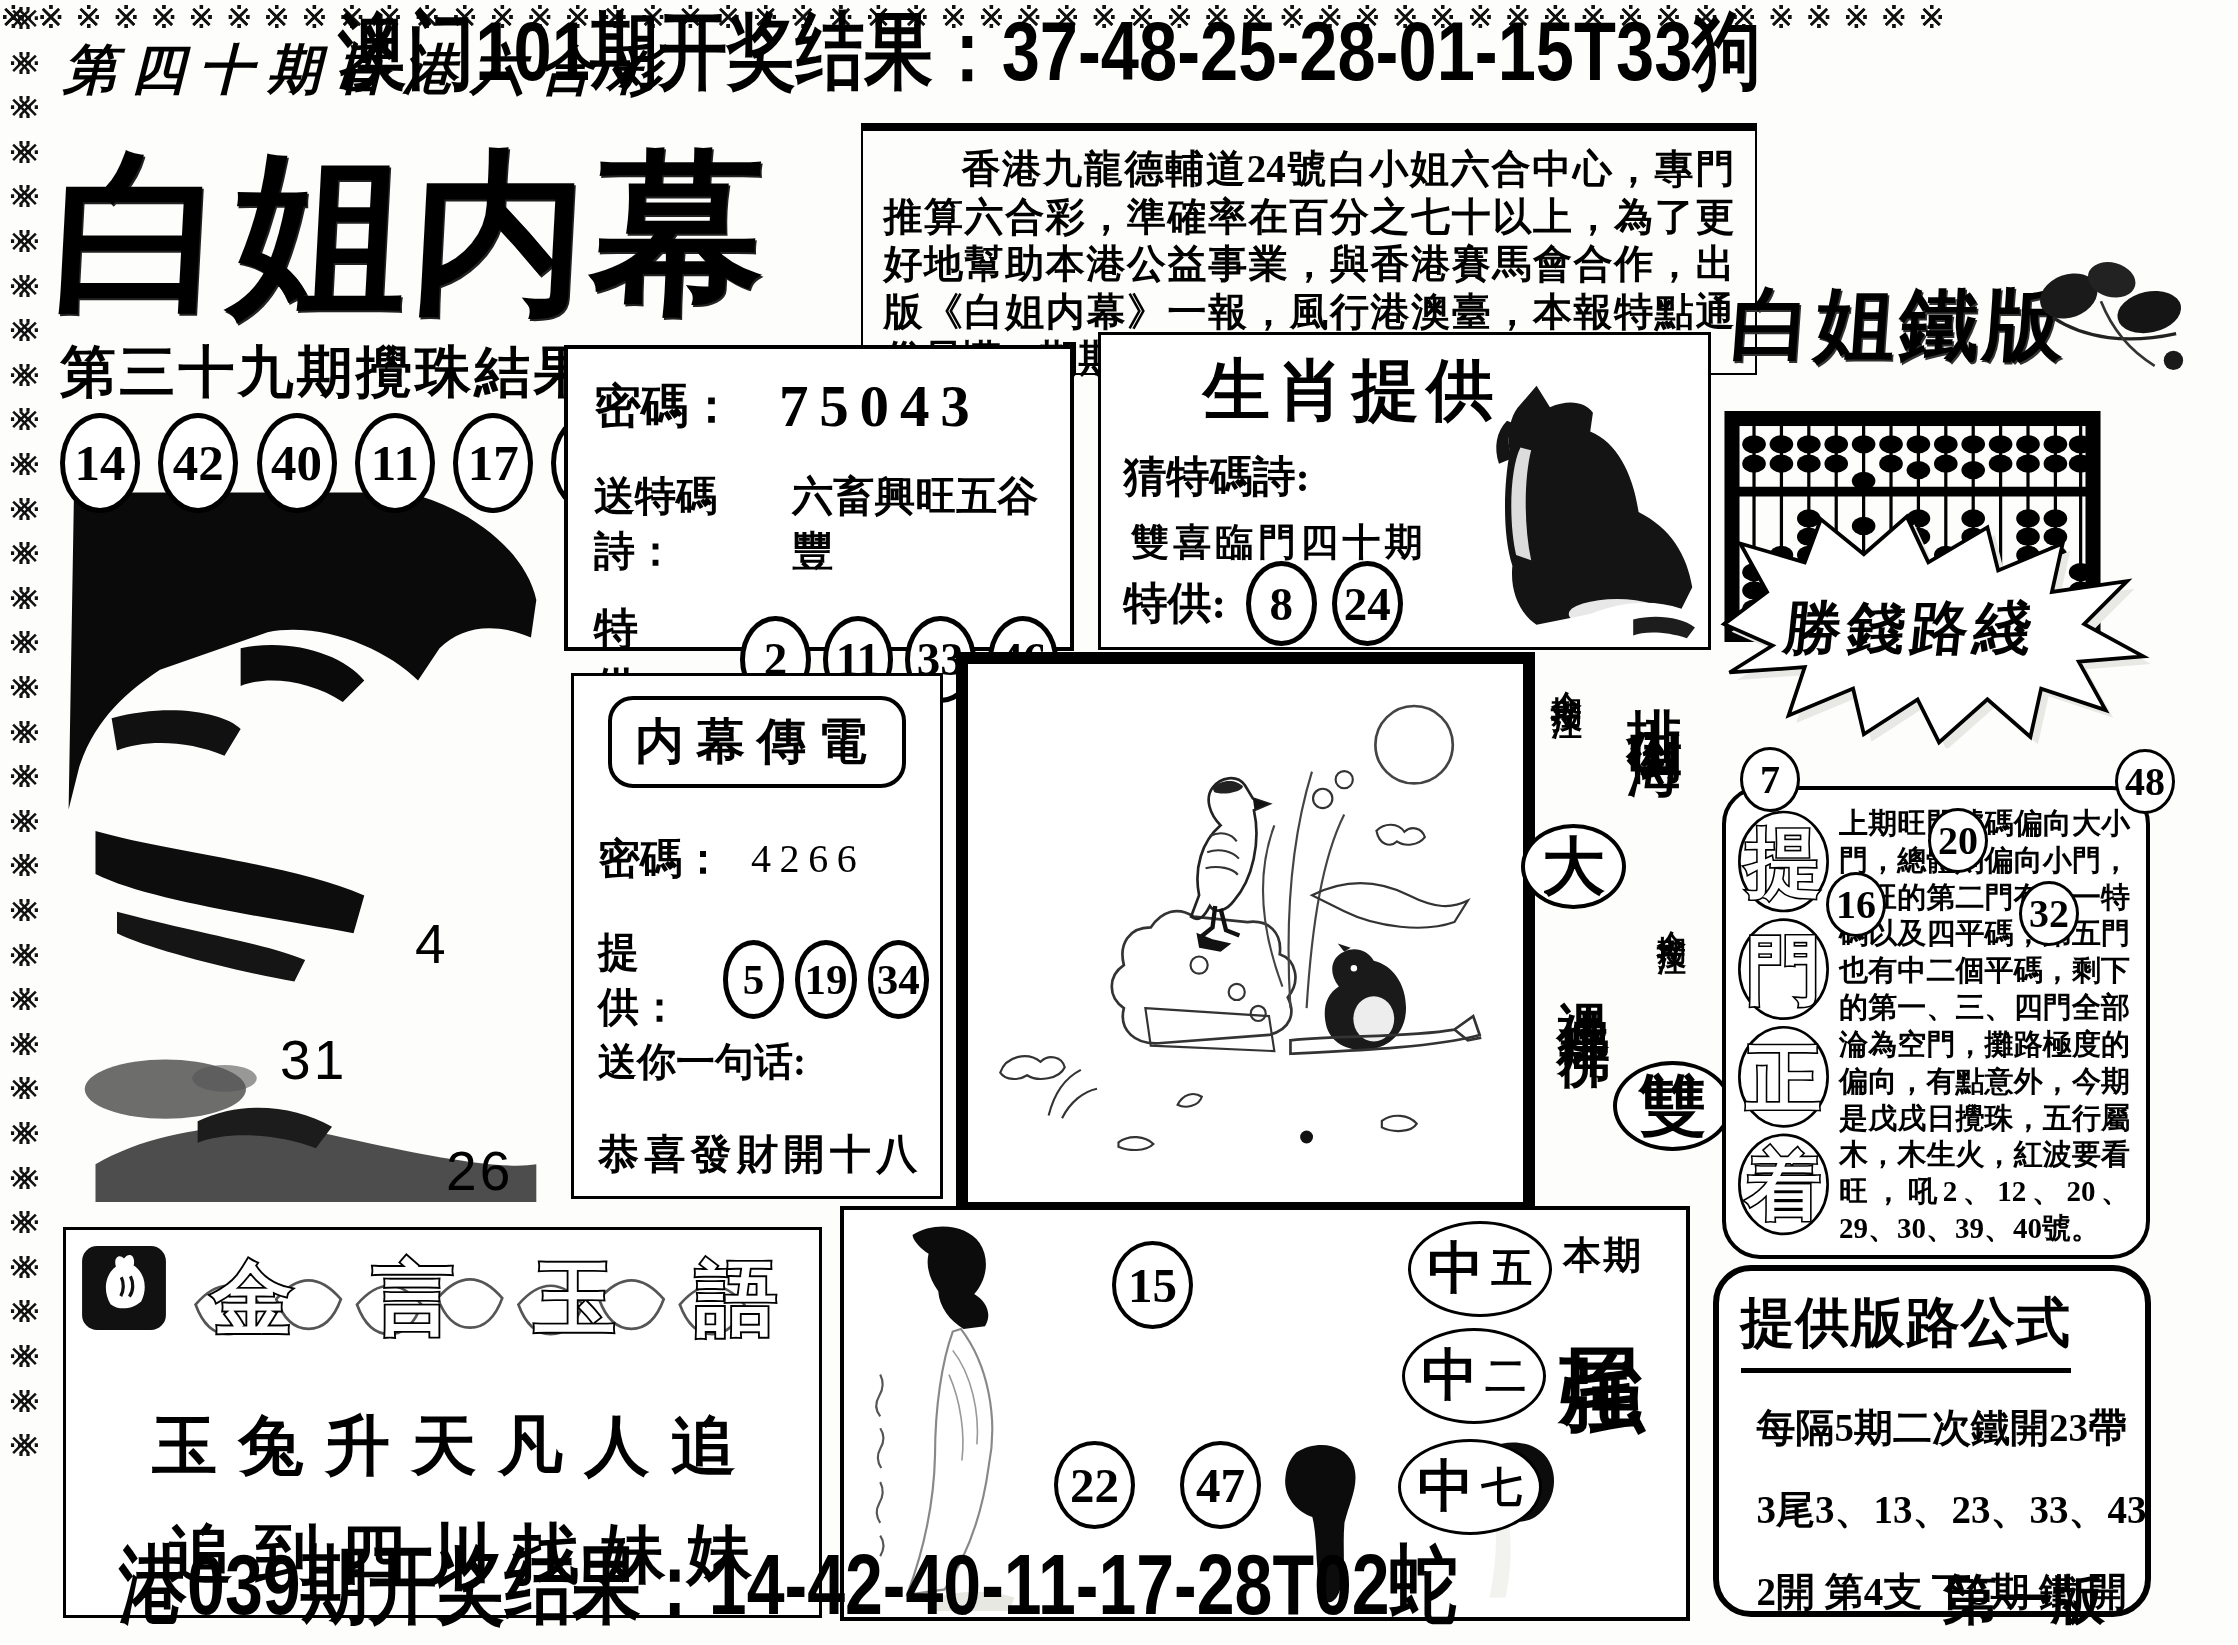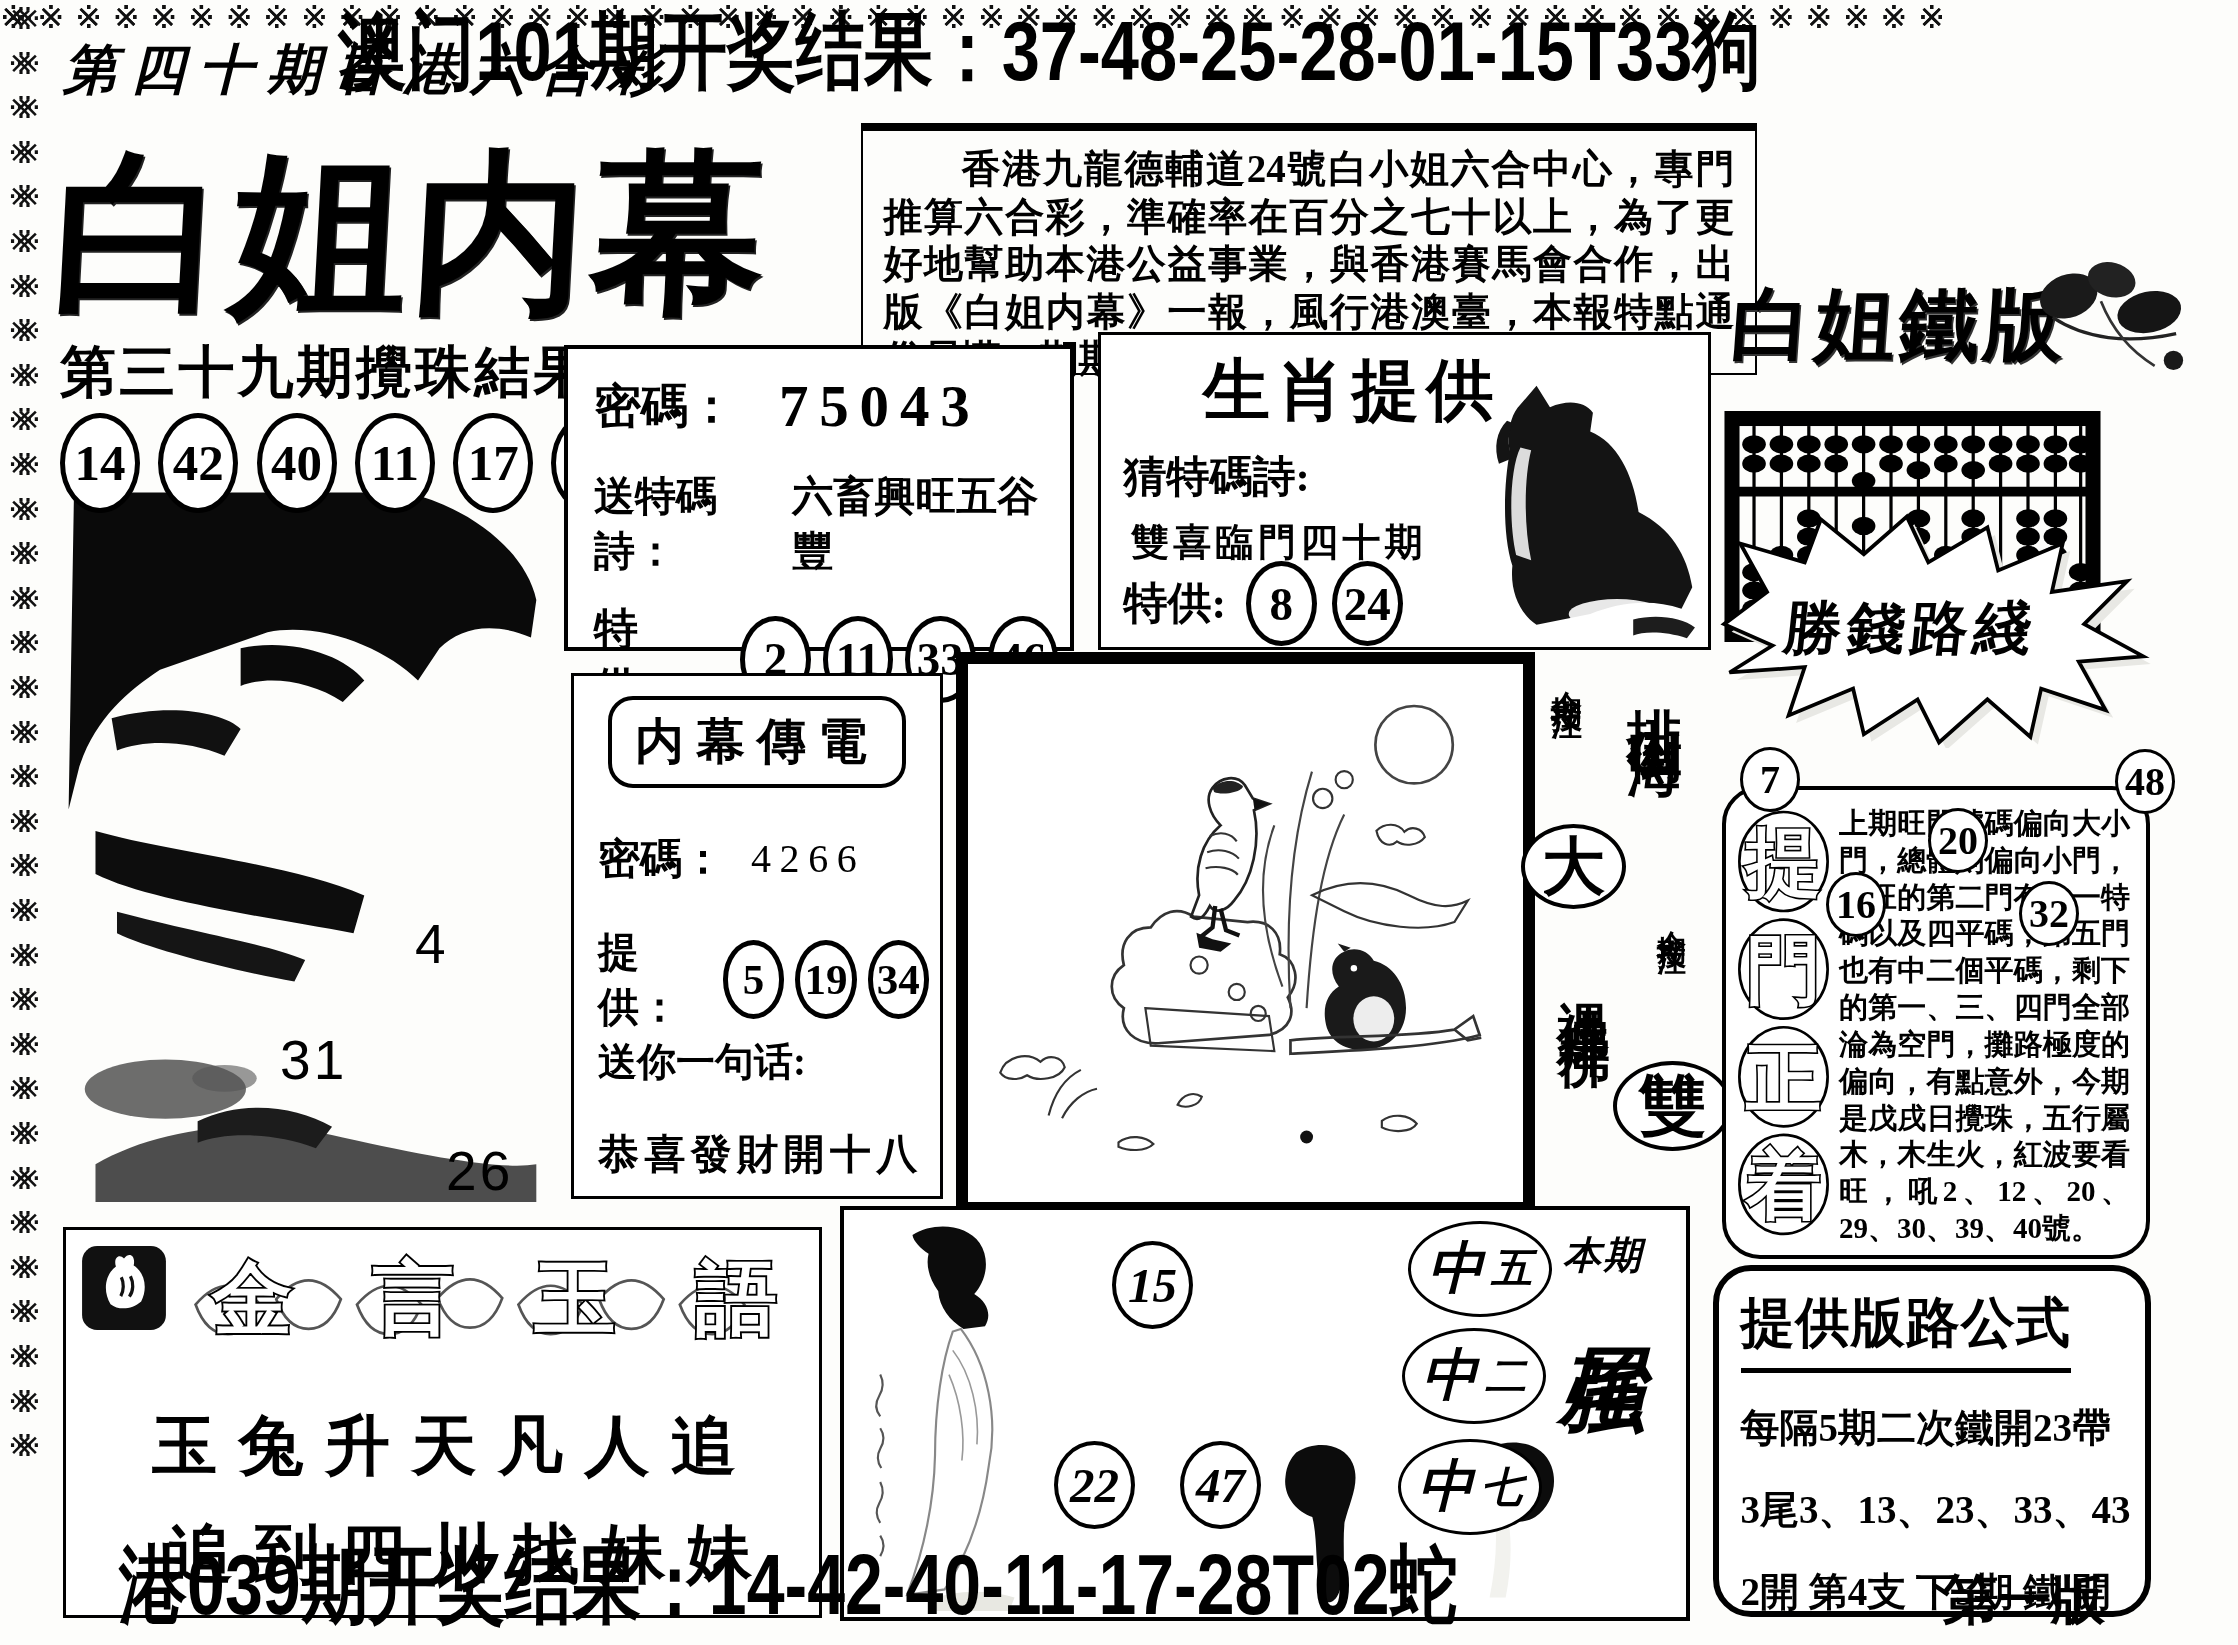--- a/index.html
+++ b/index.html
@@ -57,21 +57,21 @@
   .betball{display:flex;align-items:center;justify-content:center;border:4.3px solid #000;border-radius:50%;
            background:#fff;z-index:3;box-sizing:border-box;}
   
   .irontitle{font-size:80px;font-weight:900;letter-spacing:4.3px;transform:skewX(-4deg);
              text-shadow:1.6px 1.6px 0 #333;z-index:3;white-space:nowrap;}
   .b-route{width:60px;height:65px;font-size:40px;border-width:3.8px;z-index:4;}
   .roundbox{border:4.8px solid #000;border-radius:38px;background:#fff;z-index:3;box-sizing:border-box;}
   .analysis-text{font-size:29px;font-weight:700;line-height:1.27;text-align:justify;}
   .formula-title{font-size:54px;font-weight:900;border-bottom:5.4px solid #000;padding-bottom:7.5px;
                  display:inline-block;letter-spacing:1.1px;}
-  .formula-line{font-size:39px;font-weight:800;margin-top:28px;white-space:nowrap;}
+  .formula-line{font-size:39px;font-weight:800;margin-top:28px;white-space:nowrap;margin-left:16px;}
   
   .gold-line{font-size:65px;font-weight:700;letter-spacing:21.5px;white-space:nowrap;z-index:4;}
   
   .b-st{width:81px;height:88px;font-size:49px;border-width:4.3px;z-index:4;}
   .hitoval{display:flex;align-items:center;justify-content:center;border:3.8px solid #000;border-radius:50%;
            background:#fff;z-index:4;box-sizing:border-box;width:144px;height:96px;}
   .hit-big{font-size:56px;font-weight:900;}
   .hit-small{font-size:41px;font-weight:700;margin-left:7.5px;}
   .stlabel{font-size:38px;font-weight:900;letter-spacing:2.2px;}
   .sttail{writing-mode:vertical-rl;text-orientation:upright;font-size:86px;font-weight:900;line-height:1;z-index:4;}
@@ -394,21 +394,21 @@
         <path d="M640 120 q60 -70 120 0 q-20 55 -60 55 q-40 0 -60 -55 Z"></path>
         <path d="M790 110 q60 -70 120 0 q-20 55 -60 55 q-40 0 -60 -55 Z"></path>
         <path d="M940 120 q60 -70 120 0 q-20 55 -60 55 q-40 0 -60 -55 Z"></path>
       </g>
       <text x="70" y="160" font-family="Liberation Serif, serif" font-size="150" font-weight="900" fill="#fff" stroke="#000" stroke-width="7" paint-order="stroke" letter-spacing="150">金言玉語</text>
     </svg>
     <div class="abs gold-line" style="left:86px;top:172px;">玉兔升天凡人追</div>
     <div class="abs gold-line" style="left:102px;top:280px;">追到四川找妹妹</div>
   </div>
 
-  <div class="abs box" style="left:840px;top:1206px;width:850px;height:415px;border-width:4.8px;font-style:italic;">
+  <div class="abs box" style="left:840px;top:1206px;width:850px;height:415px;border-width:4.8px;">
     <svg class="abs" style="left:4.3px;top:3.2px;" width="231" height="401" viewBox="0 0 430 745">
       <path d="M120 40 C160 15 220 20 245 55 C265 85 258 125 235 150 C260 165 268 190 255 210 L215 215 C190 200 170 175 168 145 C150 120 145 95 150 75 C135 65 122 52 120 40 Z" fill="#0c0c0c"></path>
       <path d="M210 215 C260 280 280 380 262 470 C250 560 220 640 180 700 L110 710 C140 630 160 540 162 450 C162 360 175 275 195 220 Z" fill="none" stroke="#888" stroke-width="4"></path>
       <path d="M195 255 C230 300 245 370 240 430 M188 300 C210 350 218 410 212 460" fill="none" stroke="#999" stroke-width="3"></path>
       <g stroke="#555" stroke-width="4" fill="none">
         <path d="M60 300 q10 20 -2 40 q-12 20 2 38"></path>
         <path d="M60 400 q12 18 0 38 q-10 18 2 36"></path>
         <path d="M60 500 q10 20 -2 40 q-10 18 2 36"></path>
         <path d="M60 600 q12 18 0 38"></path>
       </g>

